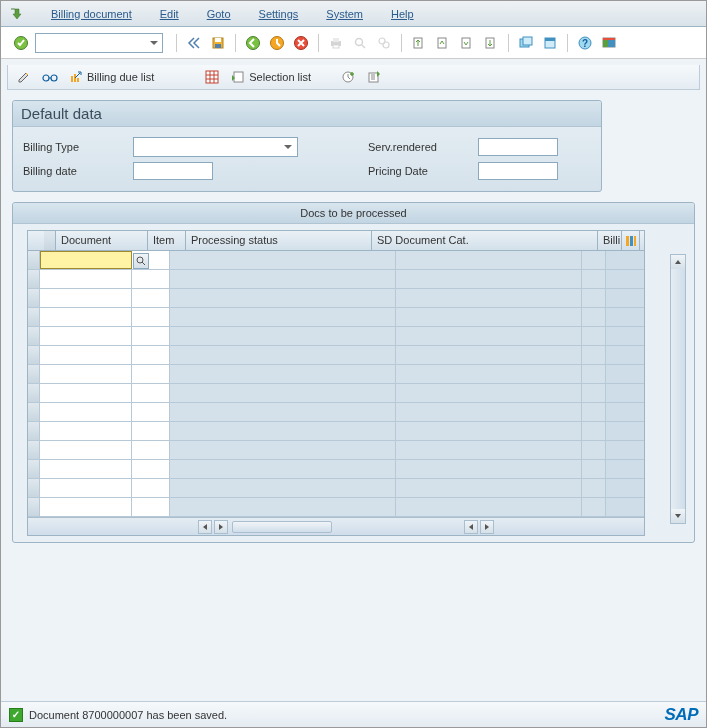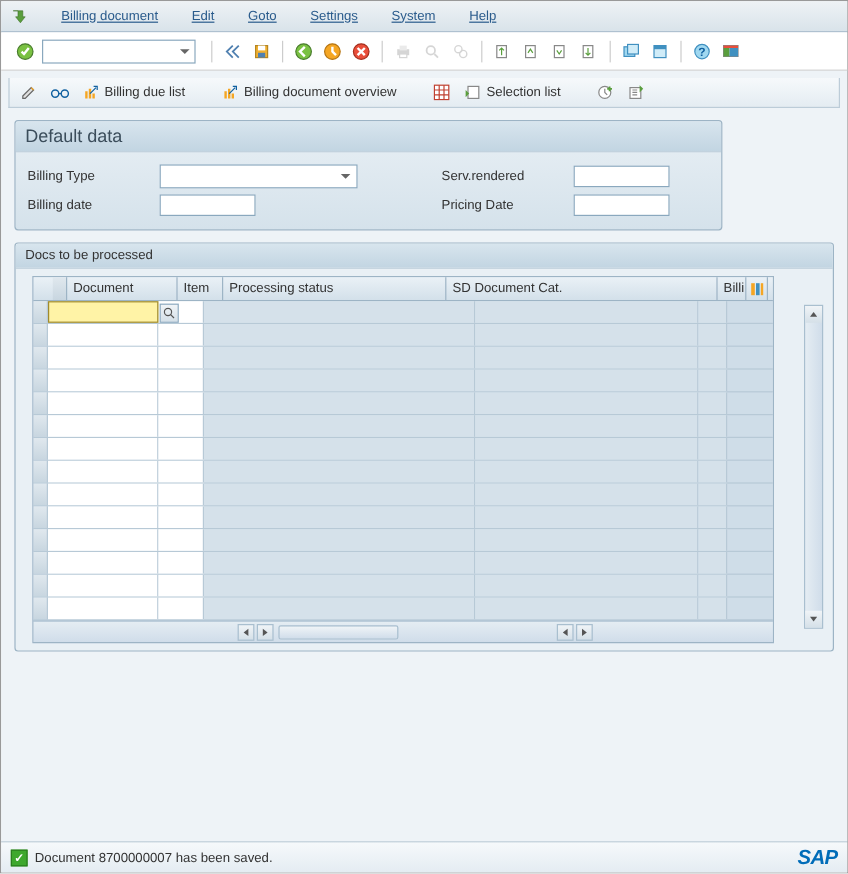--- a/index.html
+++ b/index.html
@@ -38,21 +38,21 @@
 .group-body { padding: 8px 10px; }
 .form-row { display: flex; align-items: center; height: 24px; gap: 10px; }
 .form-label { width: 100px; color: #333; }
 .form-input { width: 80px; height: 18px; border: 1px solid #8aa8be; background: #fff; }
 .form-select { width: 165px; height: 20px; border: 1px solid #8aa8be; background: #fff; position: relative; display:flex; align-items:center; }
 .form-select .dd { position: absolute; right: 2px; top: 2px; width: 14px; height: 14px; cursor:pointer; display:flex;align-items:center;justify-content:center; }
 .col2 { margin-left: 60px; }
 
 
 .docs-panel { margin: 10px 5px; border: 1px solid #9db4c5; background: #e9f0f5; border-radius: 3px; }
-.docs-title { padding: 4px 8px; background: linear-gradient(#d8e5ee,#c2d5e2); border-bottom: 1px solid #b0c4d2; border-radius:3px 3px 0 0; }
+.docs-title { padding: 4px 8px; background: linear-gradient(#d8e5ee,#c2d5e2); border-bottom: 1px solid #b0c4d2; border-radius:3px 3px 0 0;text-align:center; }
 .docs-body { padding: 6px 6px 6px 14px; position: relative; }
 
 
 .tbl-wrap { border: 1px solid #9db4c5; background: #cfdde8; position: relative; }
 .tbl-head { display: flex; background: linear-gradient(#eaf1f6,#d3e0ea); border-bottom: 1px solid #9db4c5; height: 20px; padding-left: 16px; }
 .th { border-right: 1px solid #9db4c5; padding: 3px 5px; font-size: 11px; color: #333; overflow:hidden; white-space:nowrap; }
 .th-sel { width: 12px; background: linear-gradient(#e0e8ee,#c8d6e0); }
 .th-doc { width: 92px; }
 .th-item { width: 38px; }
 .th-sdcat { width: 226px; }
@@ -251,30 +251,20 @@
         <span class="atb-icon">
             <svg width="14" height="14" viewBox="0 0 14 14">
               <path d="M2 12 L2 6 L4 6 L4 12 M5 12 L5 4 L7 4 L7 12 M8 12 L8 8 L10 8 L10 12" fill="#f5a623"></path>
               <path d="M9 2 L12 2 L12 5" fill="none" stroke="#1060a0"></path>
               <path d="M11 3 L6 8" stroke="#1060a0"></path>
             </svg>
           </span>
         <span>Billing due list</span>
       </span>
       <span style="width:10px"></span>
-      <span class="atb-link">
-        <span class="atb-icon">
-            <svg width="14" height="14" viewBox="0 0 14 14">
-              <path d="M2 12 L2 6 L4 6 L4 12 M5 12 L5 4 L7 4 L7 12 M8 12 L8 8 L10 8 L10 12" fill="#f5a623"></path>
-              <path d="M9 2 L12 2 L12 5" fill="none" stroke="#1060a0"></path>
-              <path d="M11 3 L6 8" stroke="#1060a0"></path>
-            </svg>
-          </span>
-        <span>Billing document overview</span>
-      </span>
       <span style="width:10px"></span>
       <span class="atb-icon">
           <svg width="14" height="14" viewBox="0 0 14 14">
             <rect x="1" y="1" width="12" height="12" fill="#fff" stroke="#c04030"></rect>
             <path d="M1 5 L13 5 M1 9 L13 9 M5 1 L5 13 M9 1 L9 13" stroke="#c04030"></path>
           </svg>
         </span>
       <span class="atb-link">
         <span class="atb-icon">
             <svg width="14" height="14" viewBox="0 0 14 14">

